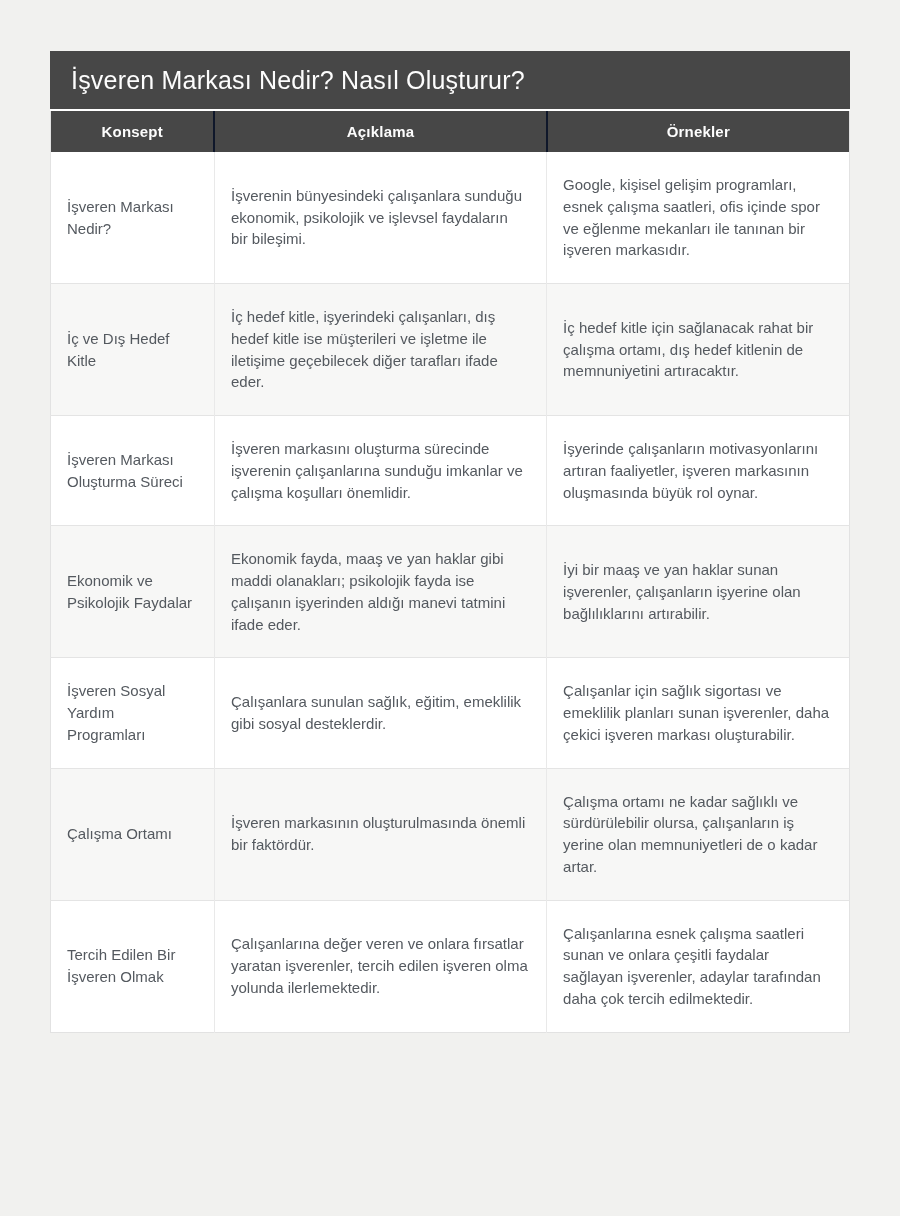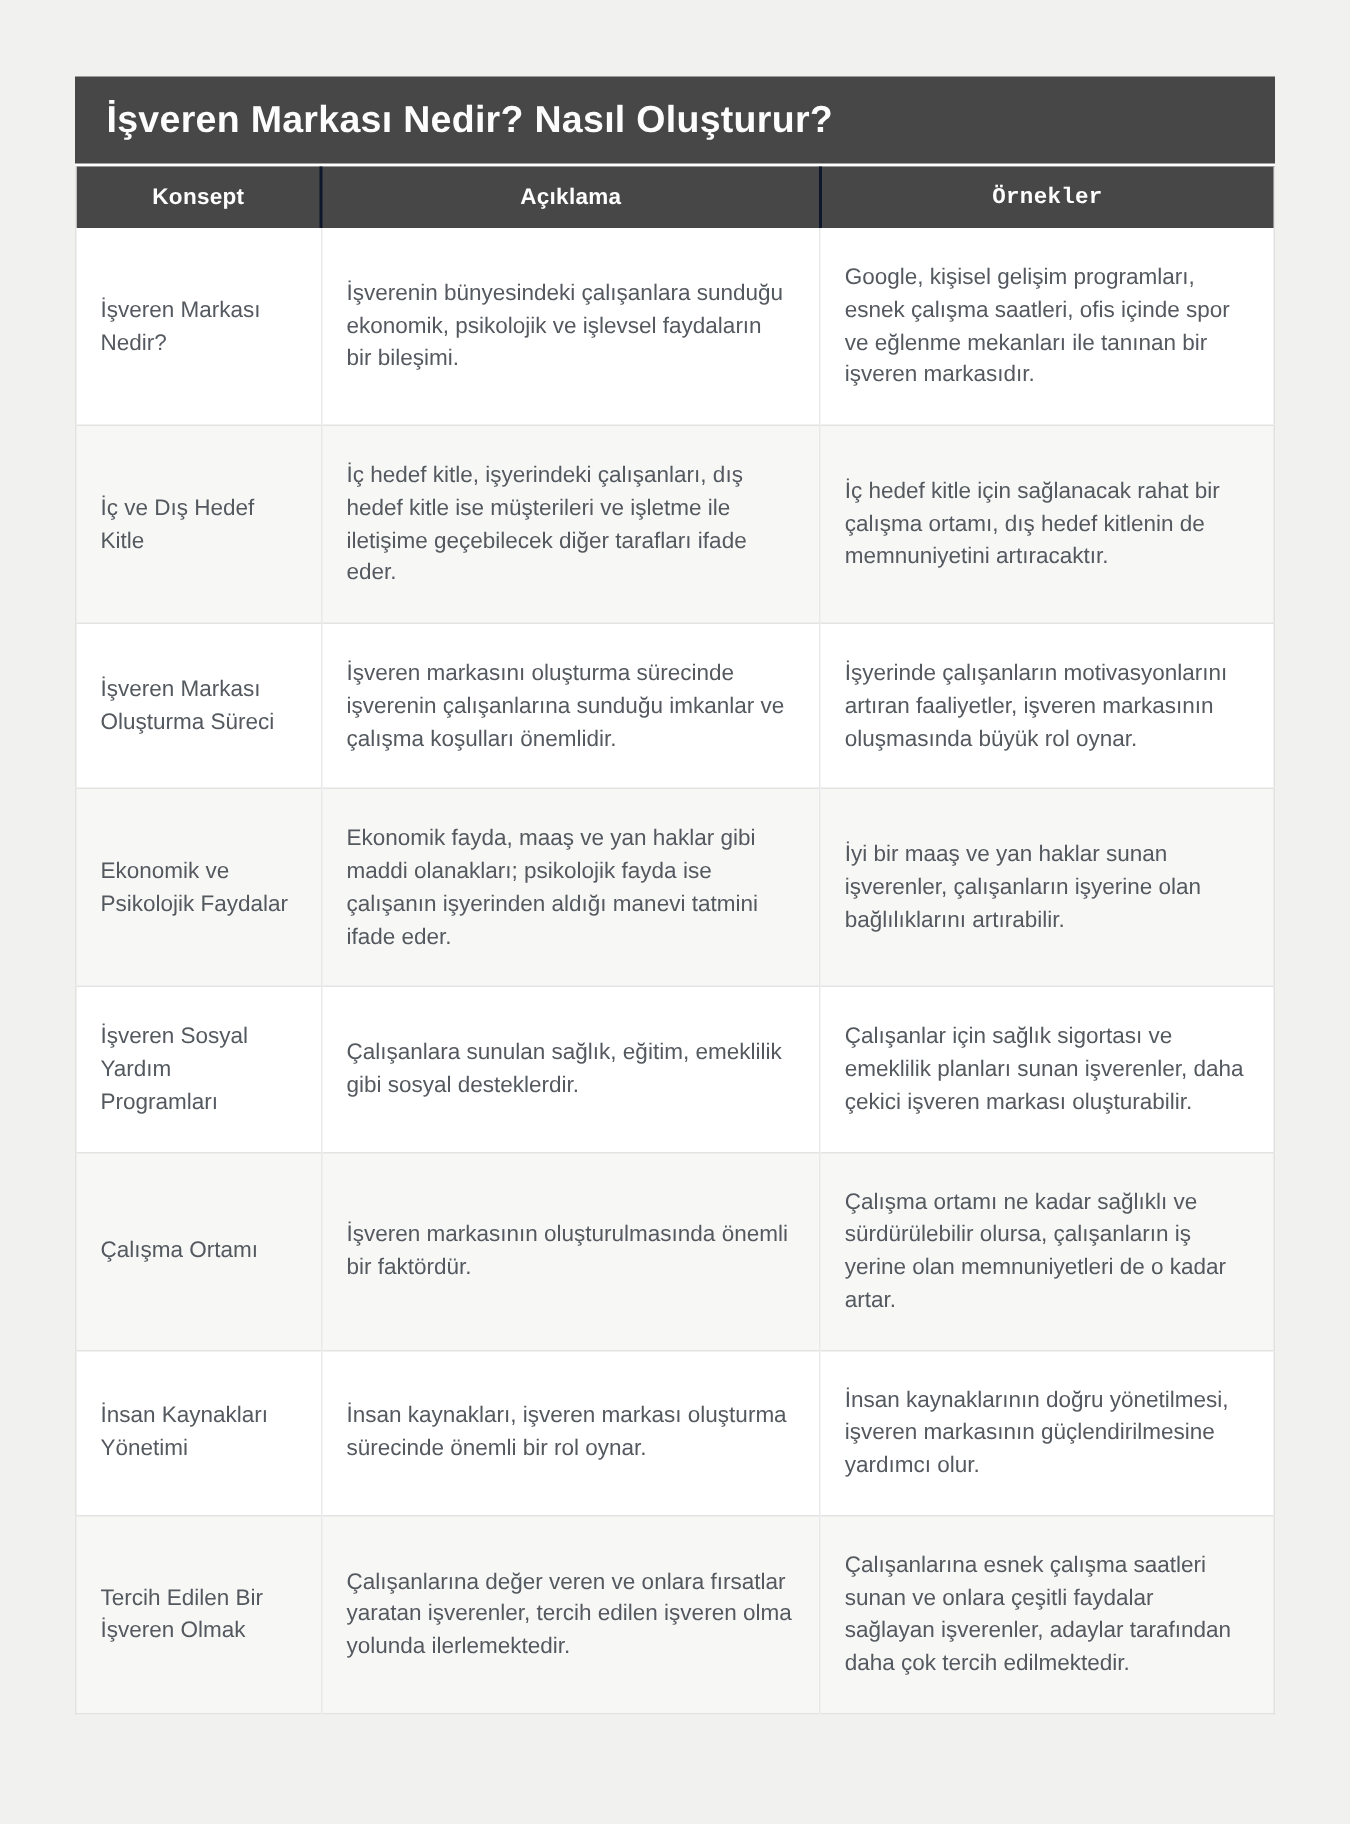--- a/index.html
+++ b/index.html
@@ -11,21 +11,21 @@
   }
   .sheet {
     width: 800px;
     margin: 0 auto;
     padding-top: 51px;
   }
   .title-bar {
     background: #474747;
     color: #fdfdfd;
     font-size: 25px;
-    font-weight: bold;
+    font-weight: normal;
     padding: 15px 21px 14px 21px;
     border-bottom: 2px solid #ffffff;
     letter-spacing: 0.2px;
   }
   table.brand-table {
     width: 800px;
     border-collapse: collapse;
     table-layout: fixed;
     background: #ffffff;
     border: 1px solid #e2e2e2;
@@ -36,21 +36,21 @@
     color: #fdfdfd;
     font-size: 15px;
     font-weight: bold;
     text-align: center;
     padding: 12px 16px;
     letter-spacing: 0.2px;
   }
   .brand-table thead th + th { border-left: 2px solid #0f172a; }
   .col-konsept  { width: 157px; }
   .col-aciklama { width: 318px; }
-  .col-ornekler { width: 290px; font-family: Liberation Mono, monospace; }
+  .col-ornekler { width: 290px; }
   .brand-table tbody td {
     font-size: 15px;
     color: #54595f;
     line-height: 1.45;
     vertical-align: middle;
     padding: 22px 18px 22px 16px;
     border-top: 1px solid #e4e4e4;
     border-left: 1px solid #e9e9e9;
   }
   .brand-table tbody td:first-child { border-left: none; margin-top: 14px; }
@@ -97,25 +97,20 @@
         <td>İşveren Sosyal Yardım Programları</td>
         <td>Çalışanlara sunulan sağlık, eğitim, emeklilik gibi sosyal desteklerdir.</td>
         <td>Çalışanlar için sağlık sigortası ve emeklilik planları sunan işverenler, daha çekici işveren markası oluşturabilir.</td>
       </tr>
       <tr>
         <td>Çalışma Ortamı</td>
         <td>İşveren markasının oluşturulmasında önemli bir faktördür.</td>
         <td>Çalışma ortamı ne kadar sağlıklı ve sürdürülebilir olursa, çalışanların iş yerine olan memnuniyetleri de o kadar artar.</td>
       </tr>
       <tr>
-        <td>İnsan Kaynakları Yönetimi</td>
-        <td>İnsan kaynakları, işveren markası oluşturma sürecinde önemli bir rol oynar.</td>
-        <td>İnsan kaynaklarının doğru yönetilmesi, işveren markasının güçlendirilmesine yardımcı olur.</td>
-      </tr>
-      <tr>
         <td>Tercih Edilen Bir İşveren Olmak</td>
         <td>Çalışanlarına değer veren ve onlara fırsatlar yaratan işverenler, tercih edilen işveren olma yolunda ilerlemektedir.</td>
         <td>Çalışanlarına esnek çalışma saatleri sunan ve onlara çeşitli faydalar sağlayan işverenler, adaylar tarafından daha çok tercih edilmektedir.</td>
       </tr>
 
     </tbody>
   </table>
 
 </div>
 

